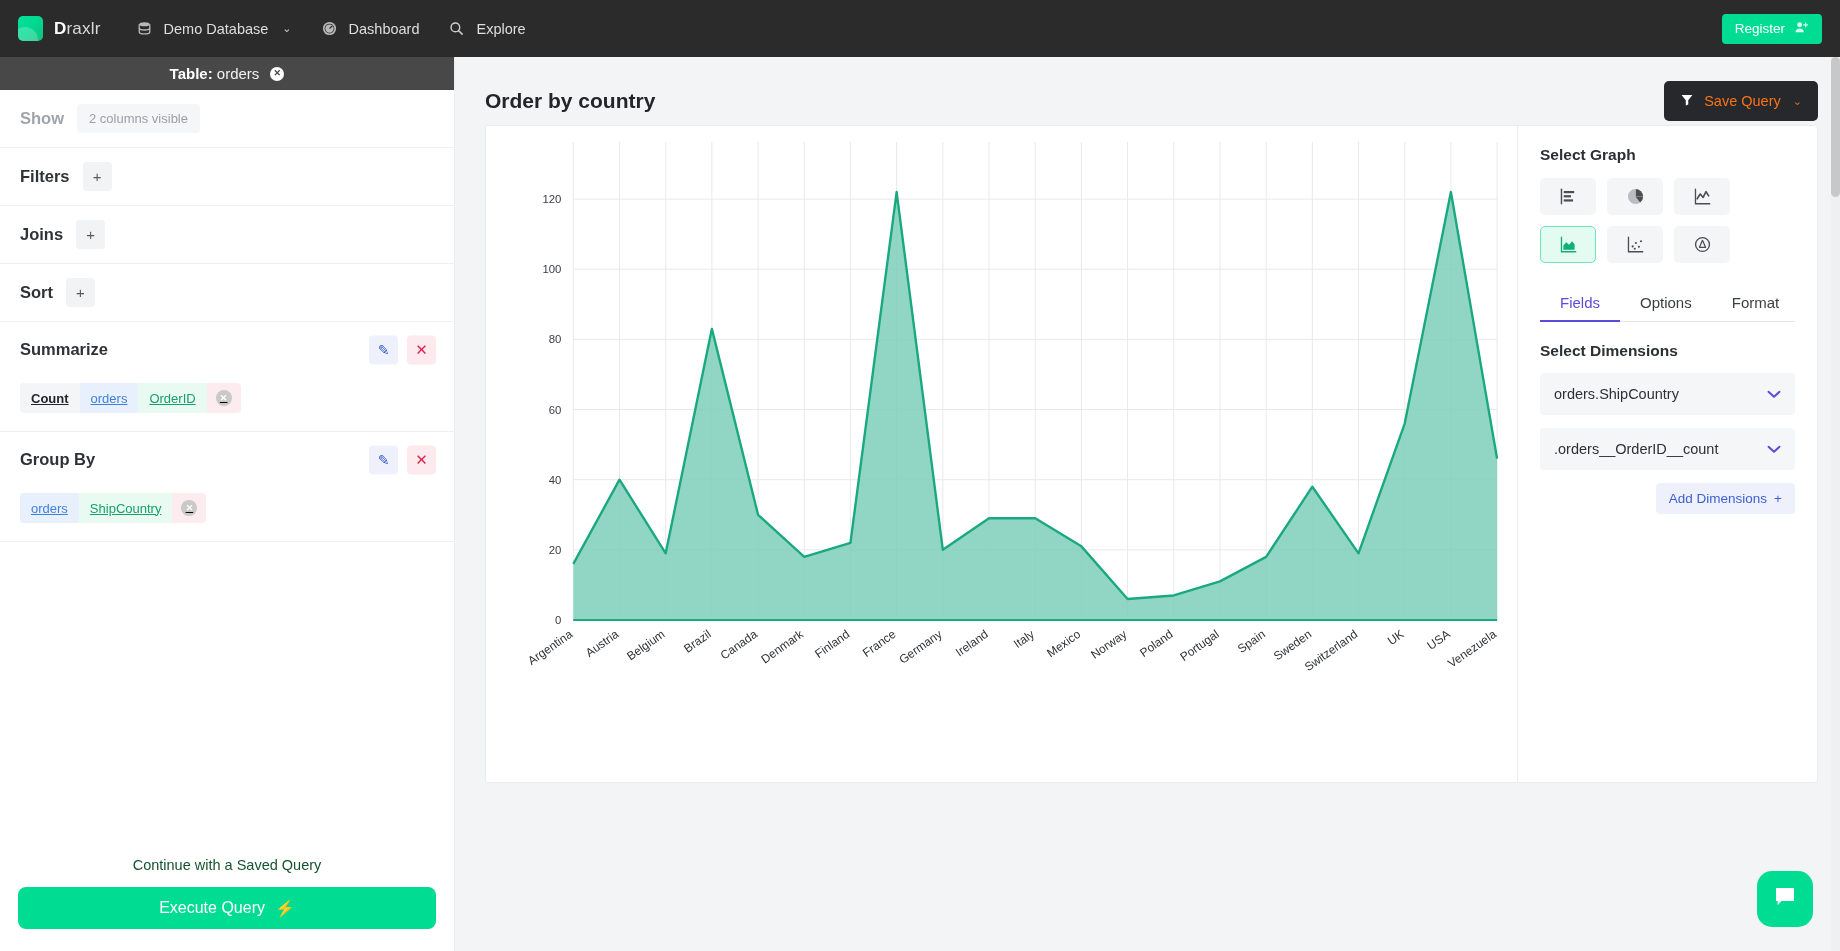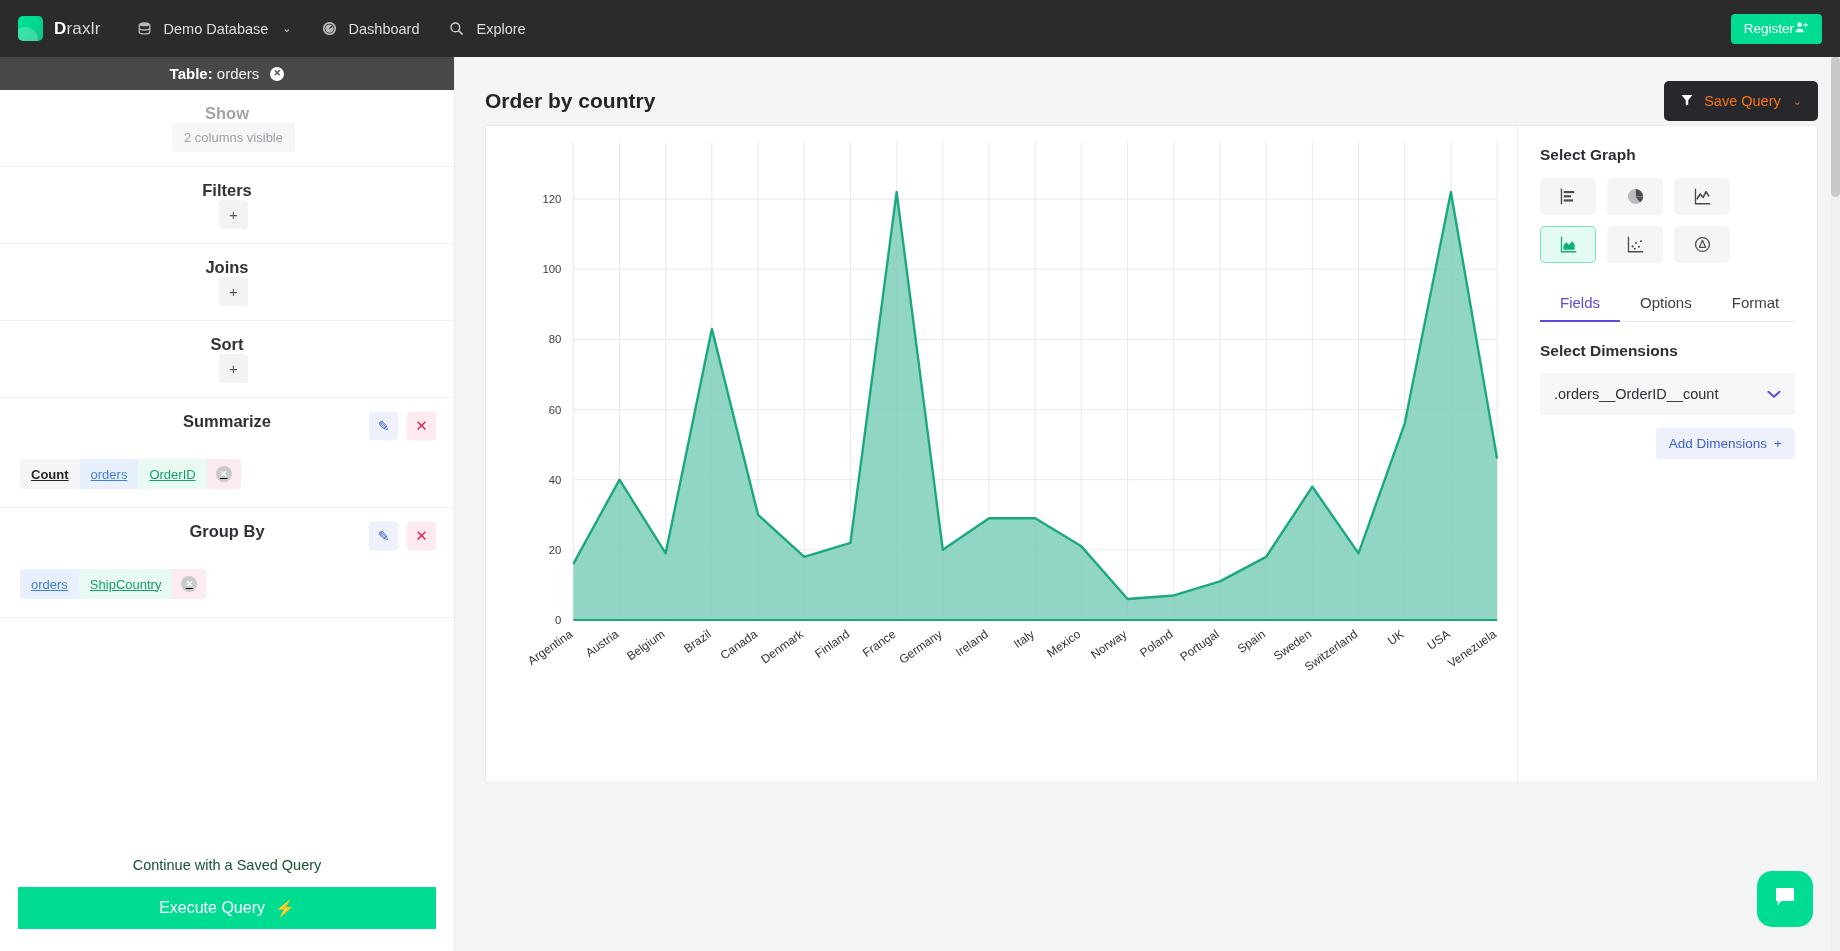--- a/index.html
+++ b/index.html
@@ -32,21 +32,21 @@
   .nav-item {
     display: flex; align-items: center; gap: 12px; font-size: 14.5px;
     color: #dedede; margin-right: 30px; cursor: pointer; white-space: nowrap;
   }
   .nav-item svg { display:block; }
   .chev { font-size: 11px; opacity:.9; margin-left:2px;}
   .topbar-spacer { flex: 1; }
   .register-btn {
     background: #00dd93; color: #fff; border: none; border-radius: 4px;
     height: 30px; padding: 0 13px; font-size: 13.5px; display:flex; align-items:center;
-    cursor: pointer; font-family: inherit;
+    gap: 9px; cursor: pointer; font-family: inherit;
   }
 
   
   .body { flex: 1; display: flex; min-height: 0; }
 
   
   .sidebar {
     width: 455px; flex: 0 0 455px; background: #fff;
     display: flex; flex-direction: column; position: relative;
     border-right: 1px solid #ececec;
@@ -59,21 +59,21 @@
   .table-header .lbl b { font-weight: 700; }
   .table-header .lbl span { font-weight: 400; color:#f2f2f2; }
   .xcircle {
     width: 14px; height: 14px; border-radius: 50%; background: #fff; color: #444;
     font-size: 9px; display: flex; align-items: center; justify-content: center;
     cursor: pointer; line-height:1; font-weight:700;
   }
   .sb-scroll { flex: 1; overflow-y: auto; }
   .sb-row {
     display: flex; align-items: center; padding: 14px 20px;
-    border-bottom: 1px solid #f0f0f0; position: relative; min-height: 55px; flex-direction: column;
+    border-bottom: 1px solid #f0f0f0; position: relative; min-height: 55px;
   }
   .sb-row.noborder { border-bottom: none; }
   .sb-title { font-size: 16.5px; font-weight: 700; color: #2f3237; }
   .sb-title.muted { color: #a0a4ab; }
   .ghost-box {
     background: #f5f6f7; border-radius: 4px; color: #9aa0a6;
     font-size: 13px; padding: 7px 12px; margin-left: 13px;
   }
   .plus-box {
     background: #f2f3f4; border-radius: 4px; color: #55595f; font-size: 15px;
@@ -100,21 +100,21 @@
     font-style: normal; font-size: 9px; display: flex; align-items: center; justify-content: center;
     cursor: pointer; font-weight:700;
   }
 
   .sb-footer { padding: 0 18px 22px 18px; }
   .saved-link {
     display: block; text-align: center; color: #14532d; font-size: 14.5px;
     margin-bottom: 14px; cursor: pointer; text-decoration: none;
   }
   .exec-btn {
-    width: 100%; height: 42px; border: none; border-radius: 0;
+    width: 100%; height: 42px; border: none; border-radius: 8px;
     background: #00dd93; color: #fff; font-size: 16px; cursor: pointer;
     display:flex; align-items:center; justify-content:center; gap:10px; font-family: inherit;
   }
 
   
   .main { flex: 1; min-width: 0; padding: 20px 22px 0 30px; display: flex; flex-direction: column; }
   .main-head { display: flex; align-items: center; height: 48px; }
   .page-title { font-size: 21px; font-weight: 700; color: #232528; }
   .main-head-right { margin-left: auto; display: flex; align-items: center; gap: 12px; }
   .seg { display: flex; border-radius: 5px; overflow: hidden; border: 1px solid #e3e4e6; background:#fff;}
@@ -444,20 +444,28 @@
           </div>
 
           <div class="tabs">
             <div class="tab active">Fields</div>
             <div class="tab">Options</div>
             <div class="tab">Format</div>
           </div>
 
           <div class="sel-dims">Select Dimensions</div>
           <div class="dim">
+            <span>orders.ShipCountry</span>
+            <span class="cv">
+              <svg width="14" height="9" viewBox="0 0 14 9" fill="none">
+                  <path d="M1.5 1.8 7 6.8l5.5-5" stroke="#5b4bdb" stroke-width="2" stroke-linecap="round" stroke-linejoin="round"></path>
+                </svg>
+            </span>
+          </div>
+          <div class="dim">
             <span>.orders__OrderID__count</span>
             <span class="cv">
               <svg width="14" height="9" viewBox="0 0 14 9" fill="none">
                   <path d="M1.5 1.8 7 6.8l5.5-5" stroke="#5b4bdb" stroke-width="2" stroke-linecap="round" stroke-linejoin="round"></path>
                 </svg>
             </span>
           </div>
           <button class="add-dim">
             <span>Add Dimensions</span>
             <span>+</span>

